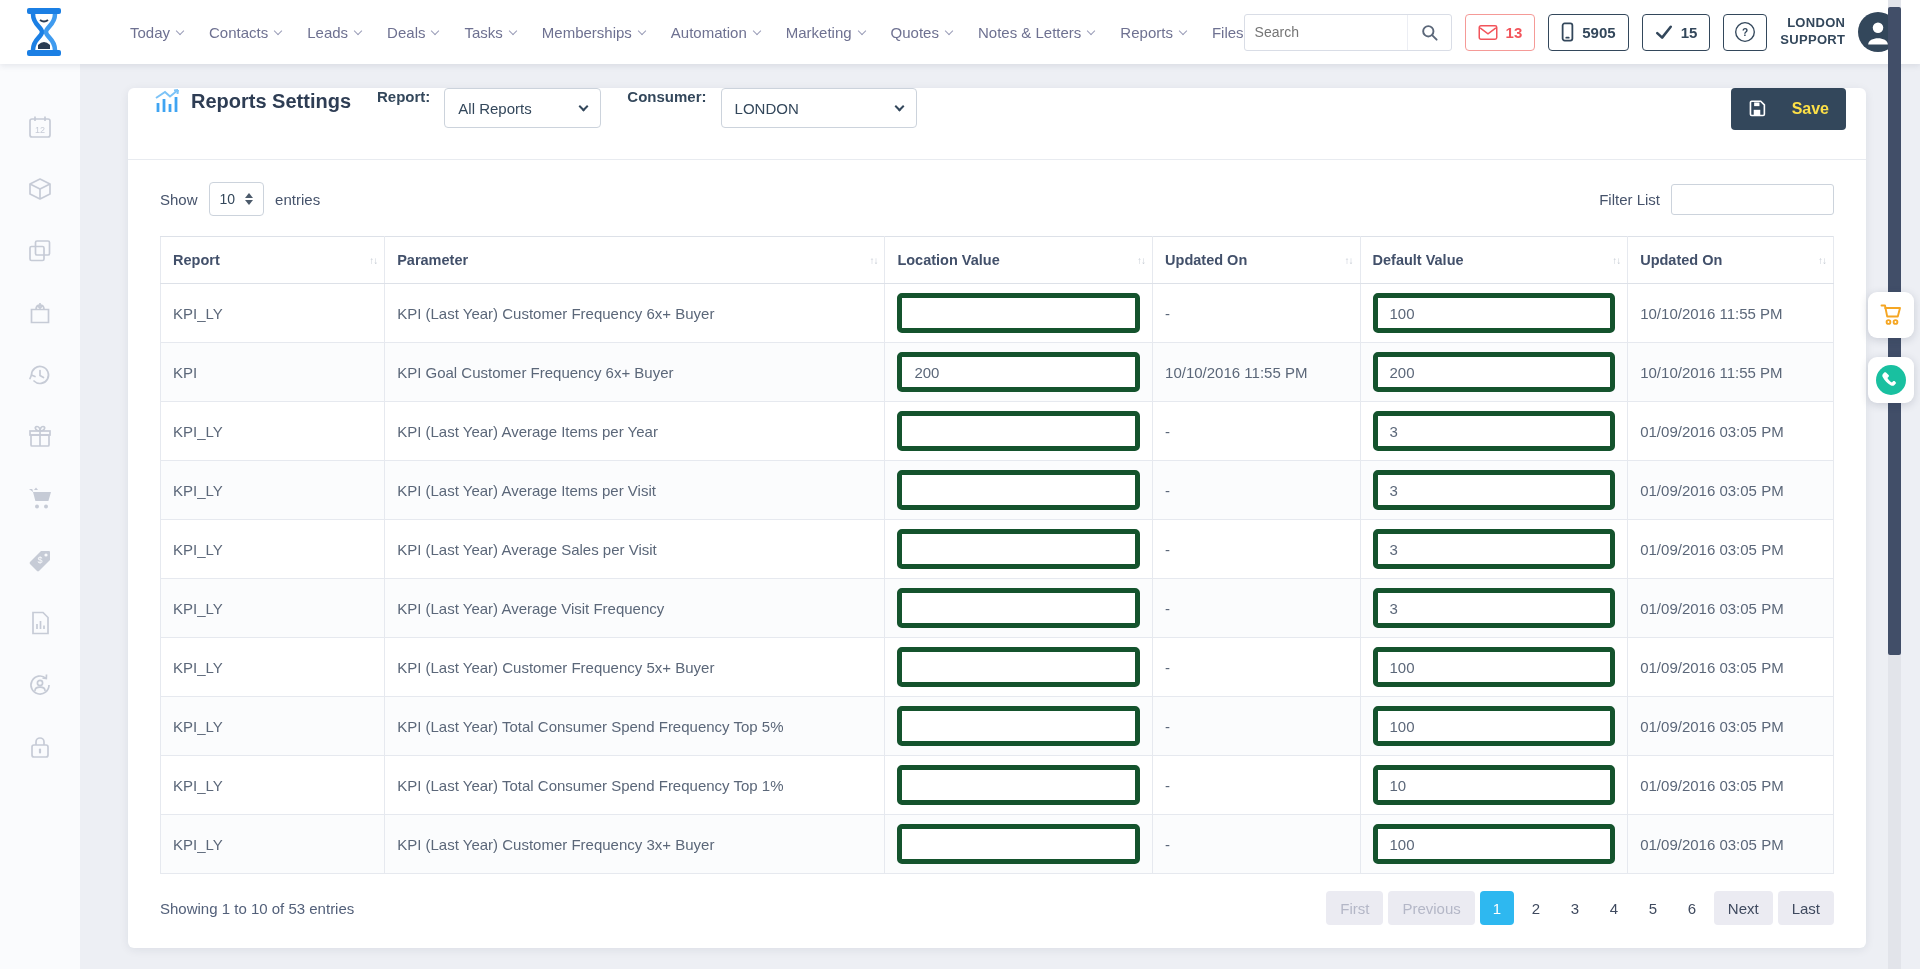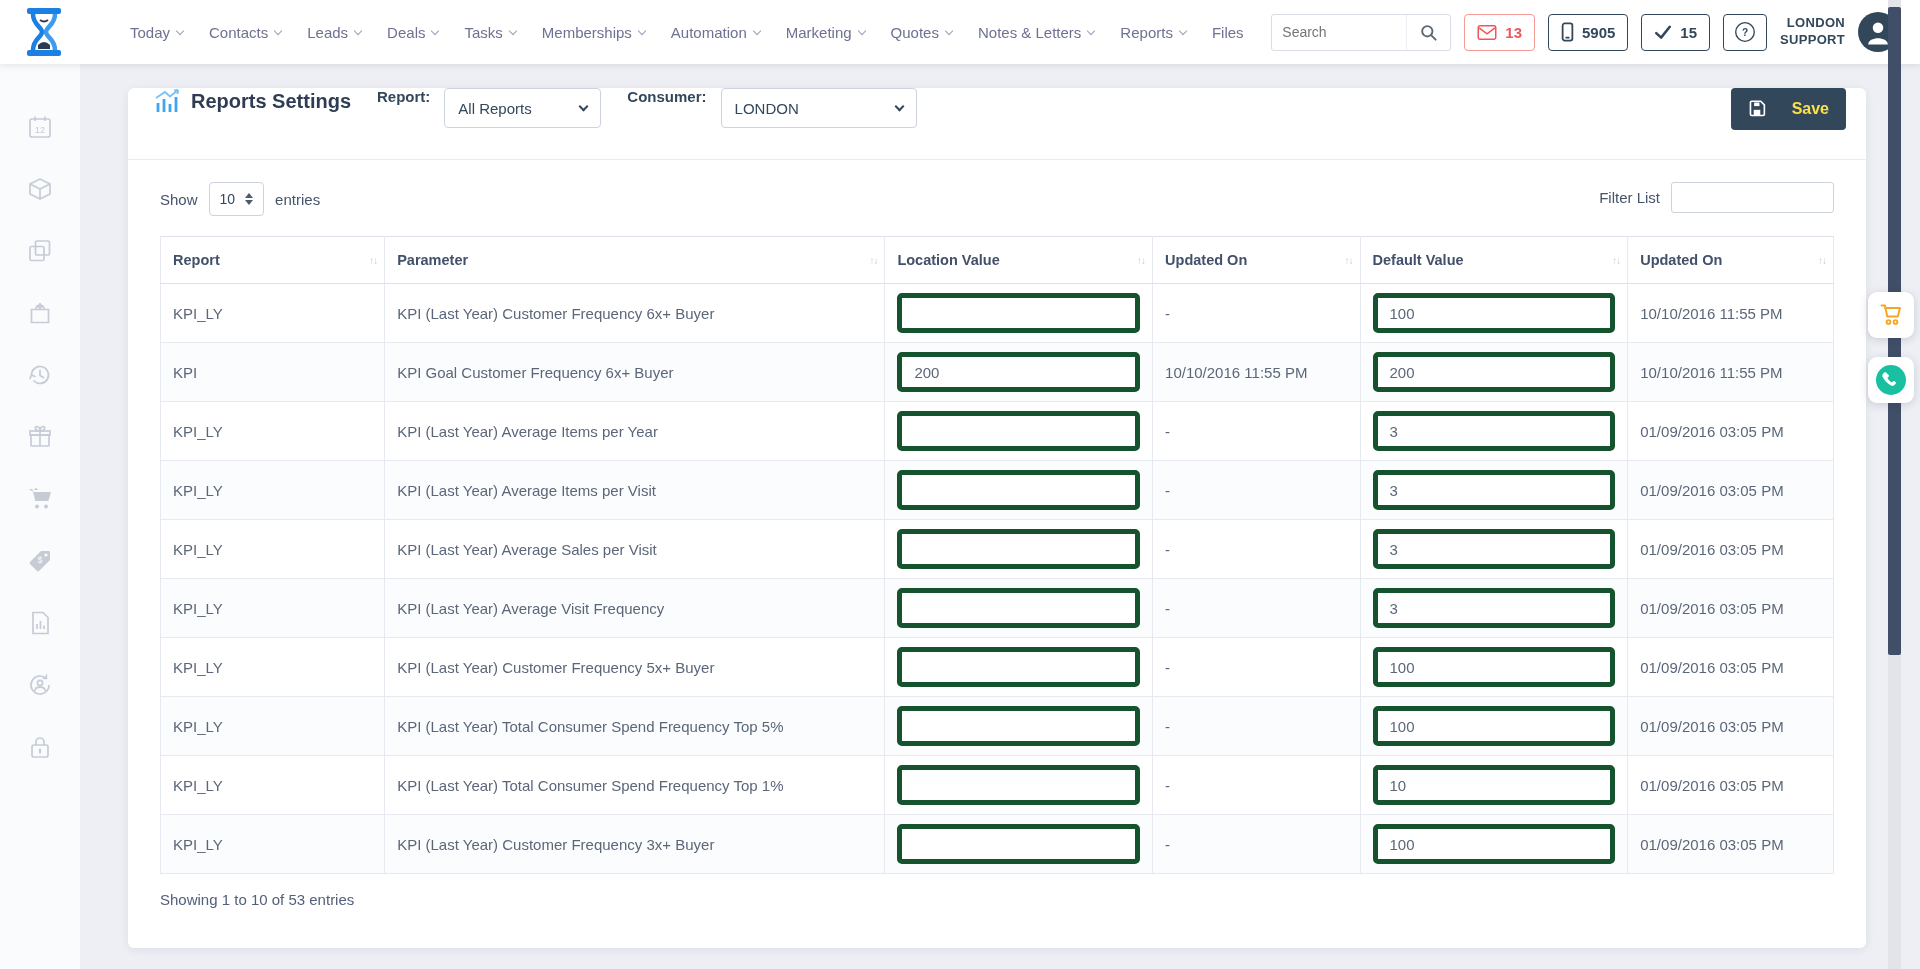--- a/index.html
+++ b/index.html
@@ -6,21 +6,21 @@
   html,body{width:1920px;height:969px;overflow:hidden}
   body{font-family:"Liberation Sans",sans-serif;background:#edeff4;position:relative;color:#33475b}
 
   
   .navbar{position:absolute;top:0;left:0;width:1920px;height:64px;background:#fff;display:flex;align-items:center;box-shadow:0 2px 6px rgba(40,50,80,.10);z-index:20}
   .logo{width:36px;height:48px;margin-left:26px;flex:0 0 auto}
   .nav-links{display:flex;align-items:center;margin-left:68px;gap:26px;white-space:nowrap}
   .nav-link{display:flex;align-items:center;gap:7px;font-size:15px;color:#6e7191;cursor:pointer}
   .caret{display:inline-block;width:6px;height:6px;border-right:1.6px solid #9a9db8;border-bottom:1.6px solid #9a9db8;transform:rotate(45deg);margin-top:-3px}
   .nav-right{margin-left:auto;display:flex;align-items:center;gap:13px;margin-right:22px}
-  .searchbox{display:flex;align-items:center;width:180px;height:37px;border:1px solid #d9dde6;border-radius:3px;background:#fff}
+  .searchbox{display:flex;align-items:center;width:208px;height:37px;border:1px solid #d9dde6;border-radius:3px;background:#fff}
   .searchbox input{flex:1;border:none;outline:none;padding:0 10px;font-size:14px;color:#6e7191;min-width:0;background:transparent}
   .search-btn{width:44px;height:100%;display:flex;align-items:center;justify-content:center;border-left:1px solid #eceef4;cursor:pointer}
   .pill{display:flex;align-items:center;gap:8px;height:37px;padding:0 12px;border-radius:4px;border:1.5px solid #33475b;font-size:15px;font-weight:bold;color:#33475b;background:#fff;cursor:pointer}
   .pill.red{border-color:#f59a97;color:#f2545b}
   .pill.square{padding:0 10px}
   .user-name{font-size:13px;font-weight:bold;color:#33475b;text-align:right;line-height:1.3;letter-spacing:.3px}
   .avatar{width:40px;height:40px;border-radius:50%;background:#33475b;display:flex;align-items:center;justify-content:center;cursor:pointer;overflow:hidden}
 
   
   .sidebar{position:absolute;top:64px;left:0;width:80px;height:905px;background:#fafbfd;display:flex;flex-direction:column;align-items:center;padding-top:50px;gap:36px;z-index:10}
@@ -34,21 +34,21 @@
   .card-title svg{width:26px;height:26px}
   .hdr-label{font-size:15px;font-weight:bold;color:#33475b;margin-left:26px}
   .select{display:flex;align-items:center;justify-content:space-between;height:40px;border:1px solid #ccd3dc;border-radius:4px;background:#fff;padding:0 13px;font-size:15px;color:#33475b;margin-left:14px;cursor:pointer}
   .select .chev{display:inline-block;width:7px;height:7px;border-right:2px solid #33475b;border-bottom:2px solid #33475b;transform:rotate(45deg);margin-top:-4px;margin-left:14px}
   .sel-report{width:157px}
   .sel-location{width:196px}
   .save-btn{margin-left:auto;display:flex;align-items:center;gap:26px;height:42px;padding:0 17px;background:#33475b;color:#fde047;font-size:16px;font-weight:bold;border-radius:4px;cursor:pointer}
   .save-btn svg{width:18px;height:18px}
 
   
-  .controls{display:flex;align-items:flex-start;padding:0 32px;margin-top:22px}
+  .controls{display:flex;align-items:center;padding:0 32px;margin-top:22px}
   .show-group{display:flex;align-items:center;gap:11px;font-size:15px;color:#46536b}
   .show-select{display:flex;align-items:center;gap:10px;border:1px solid #ccd3dc;border-radius:4px;height:34px;padding:0 10px;font-size:14px;color:#33475b;cursor:pointer}
   .stepper{display:flex;flex-direction:column;align-items:center;gap:2px}
   .tri-up{width:0;height:0;border-left:4px solid transparent;border-right:4px solid transparent;border-bottom:5px solid #4c5a6b}
   .tri-down{width:0;height:0;border-left:4px solid transparent;border-right:4px solid transparent;border-top:5px solid #4c5a6b}
   .filter-group{margin-left:auto;display:flex;align-items:center;gap:11px;font-size:15px;color:#46536b}
   .filter-input{width:163px;height:31px;border:1px solid #ccd3dc;border-radius:3px;padding:0 8px;font-size:14px;color:#46536b;outline:none}
 
   
   .table-wrap{margin:20px 32px 12px}
@@ -434,20 +434,32 @@
           <td>-</td>
           <td><input class="cell-input" value="100" style=""></td>
           <td>01/09/2016 03:05 PM</td>
         </tr>
       </tbody>
     </table>
   </div>
 
   <div class="table-footer">
     <span class="summary">Showing 1 to 10 of 53 entries</span>
+    <div class="pagination">
+      <div class="page-btn disabled">First</div>
+      <div class="page-btn disabled">Previous</div>
+      <div class="page-num active">1</div>
+      <div class="page-num">2</div>
+      <div class="page-num">3</div>
+      <div class="page-num">4</div>
+      <div class="page-num">5</div>
+      <div class="page-num">6</div>
+      <div class="page-btn">Next</div>
+      <div class="page-btn">Last</div>
+    </div>
   </div>
 </div>
 
 <div class="scroll-track">
   <div class="scroll-thumb"></div>
 </div>
 
 <div class="float-btn float-cart">
   <svg width="26" height="26" viewBox="0 0 26 26" fill="none" stroke="#f5a623" stroke-width="1.9" stroke-linecap="round" stroke-linejoin="round">
     <path d="M7 6 h15 l-2.2 8.5 H9.2 L7 3.5 H3.5"></path>

